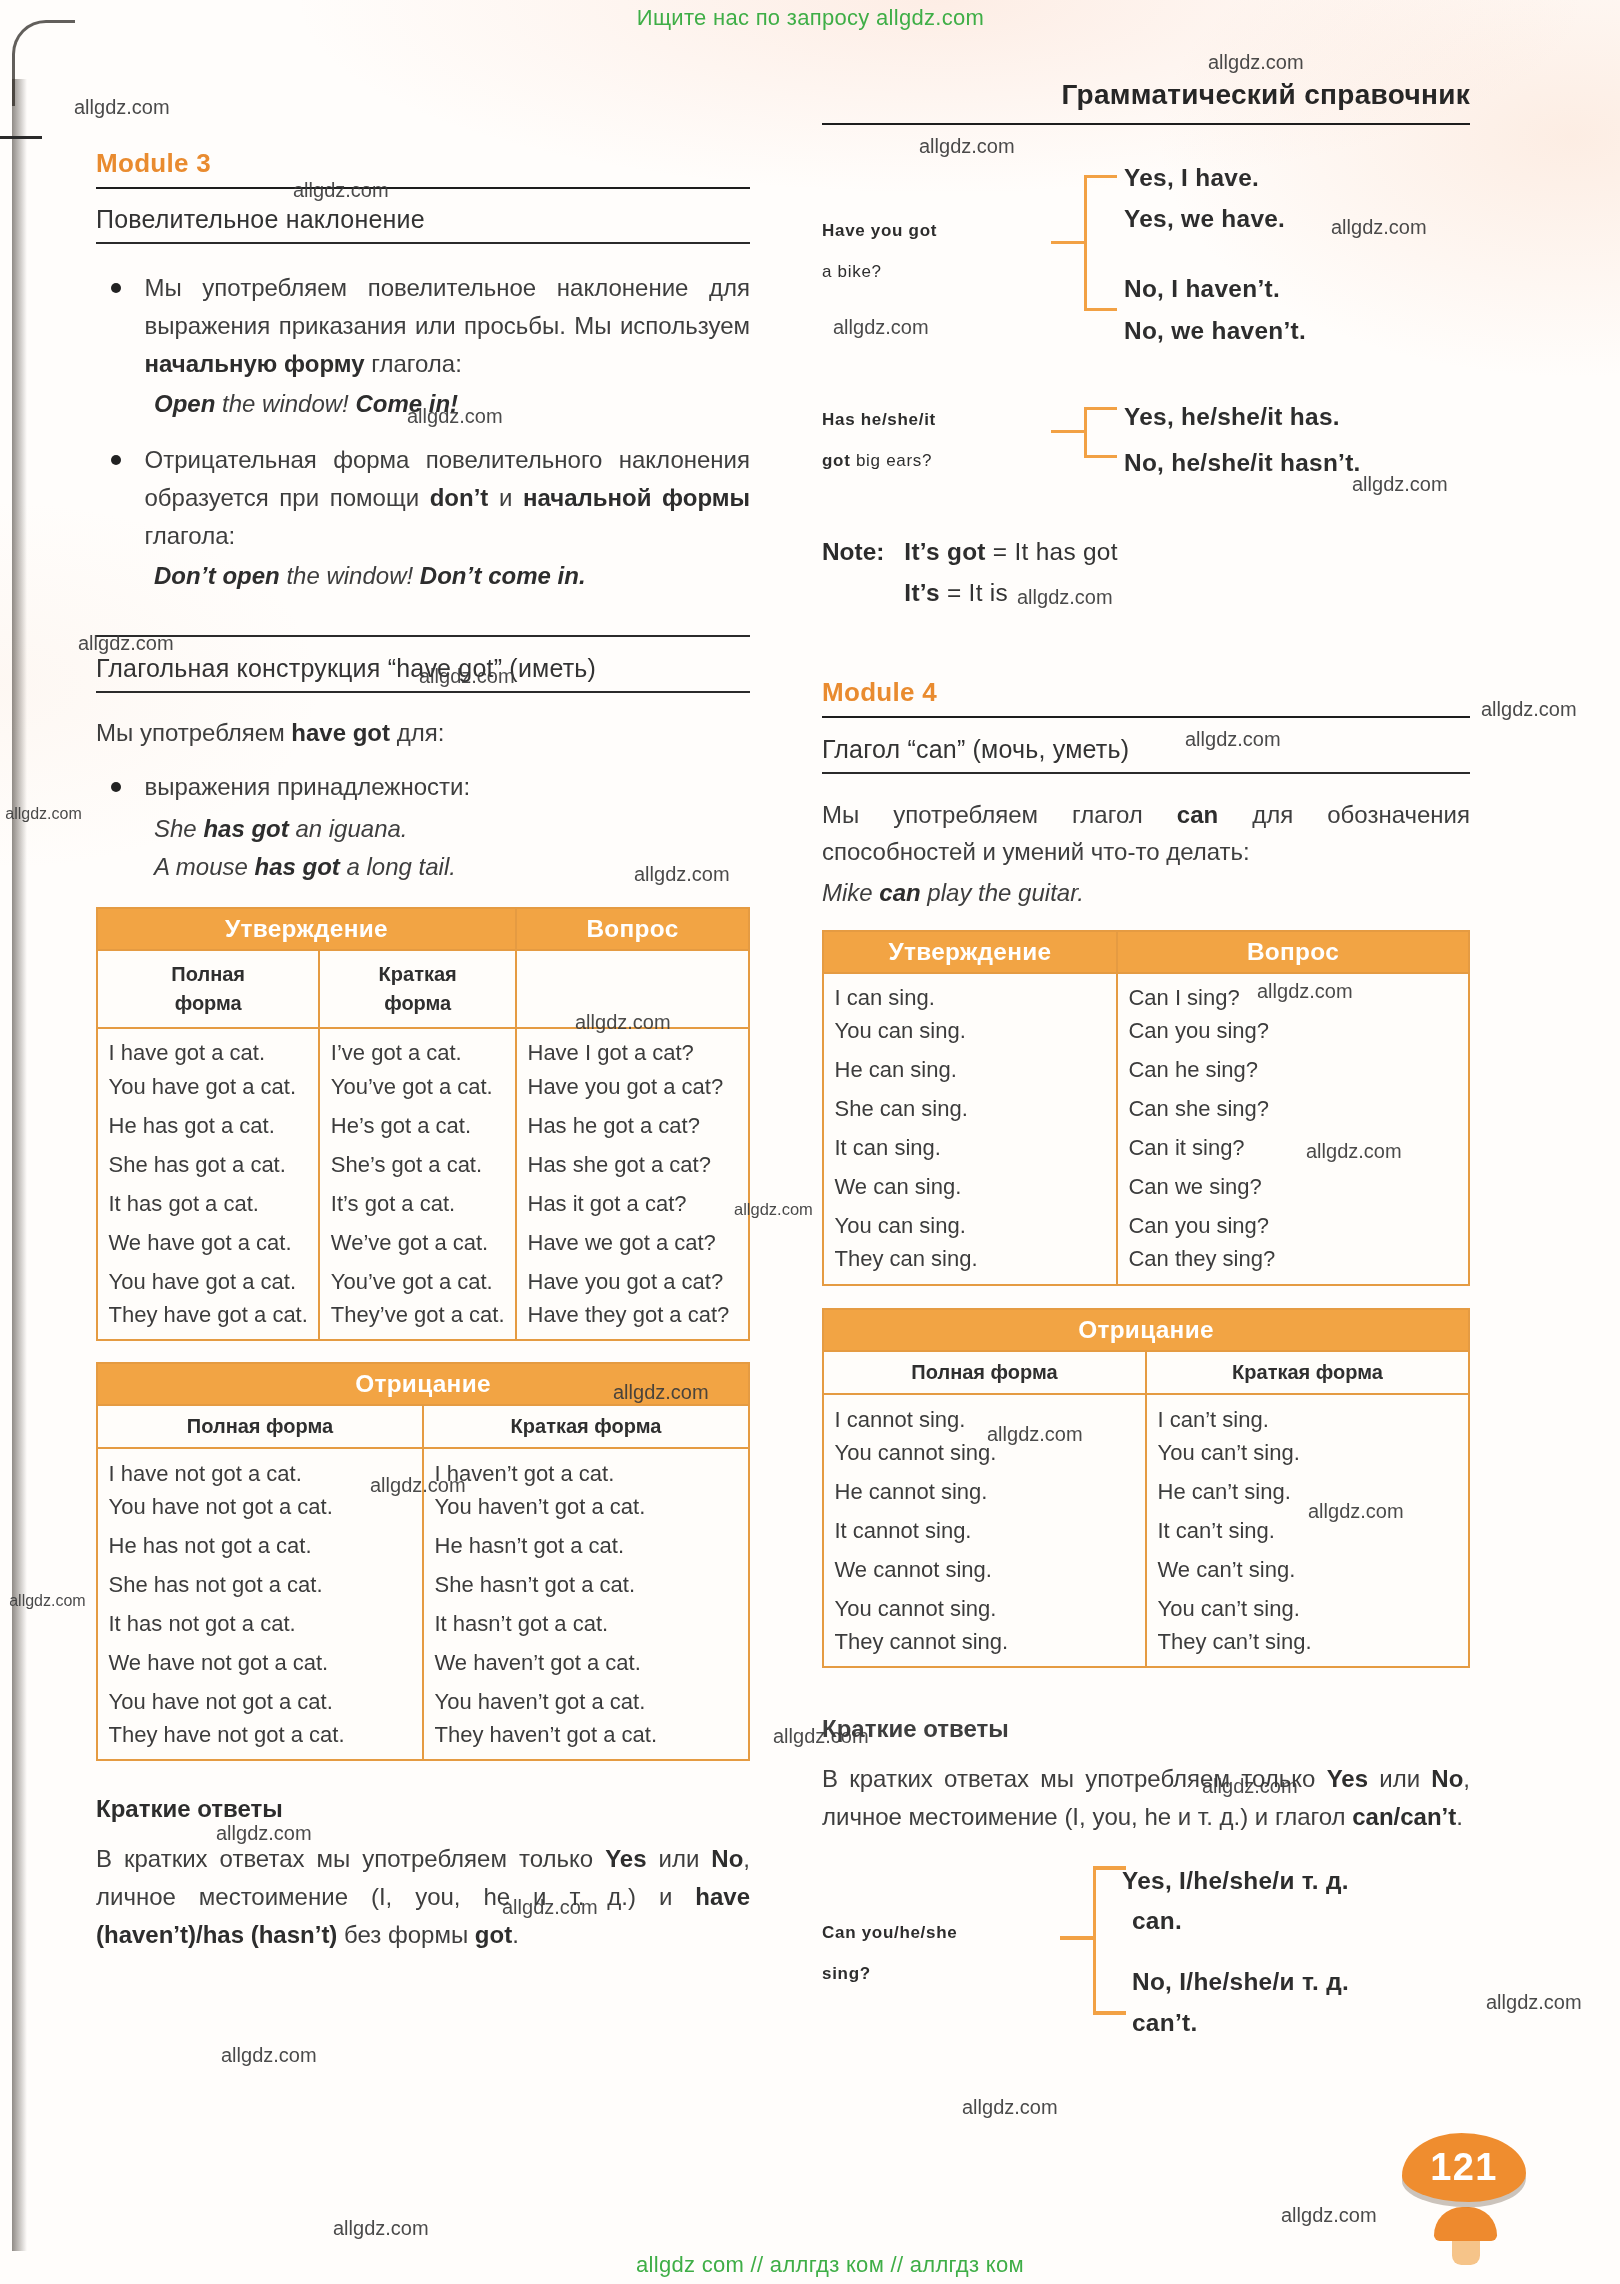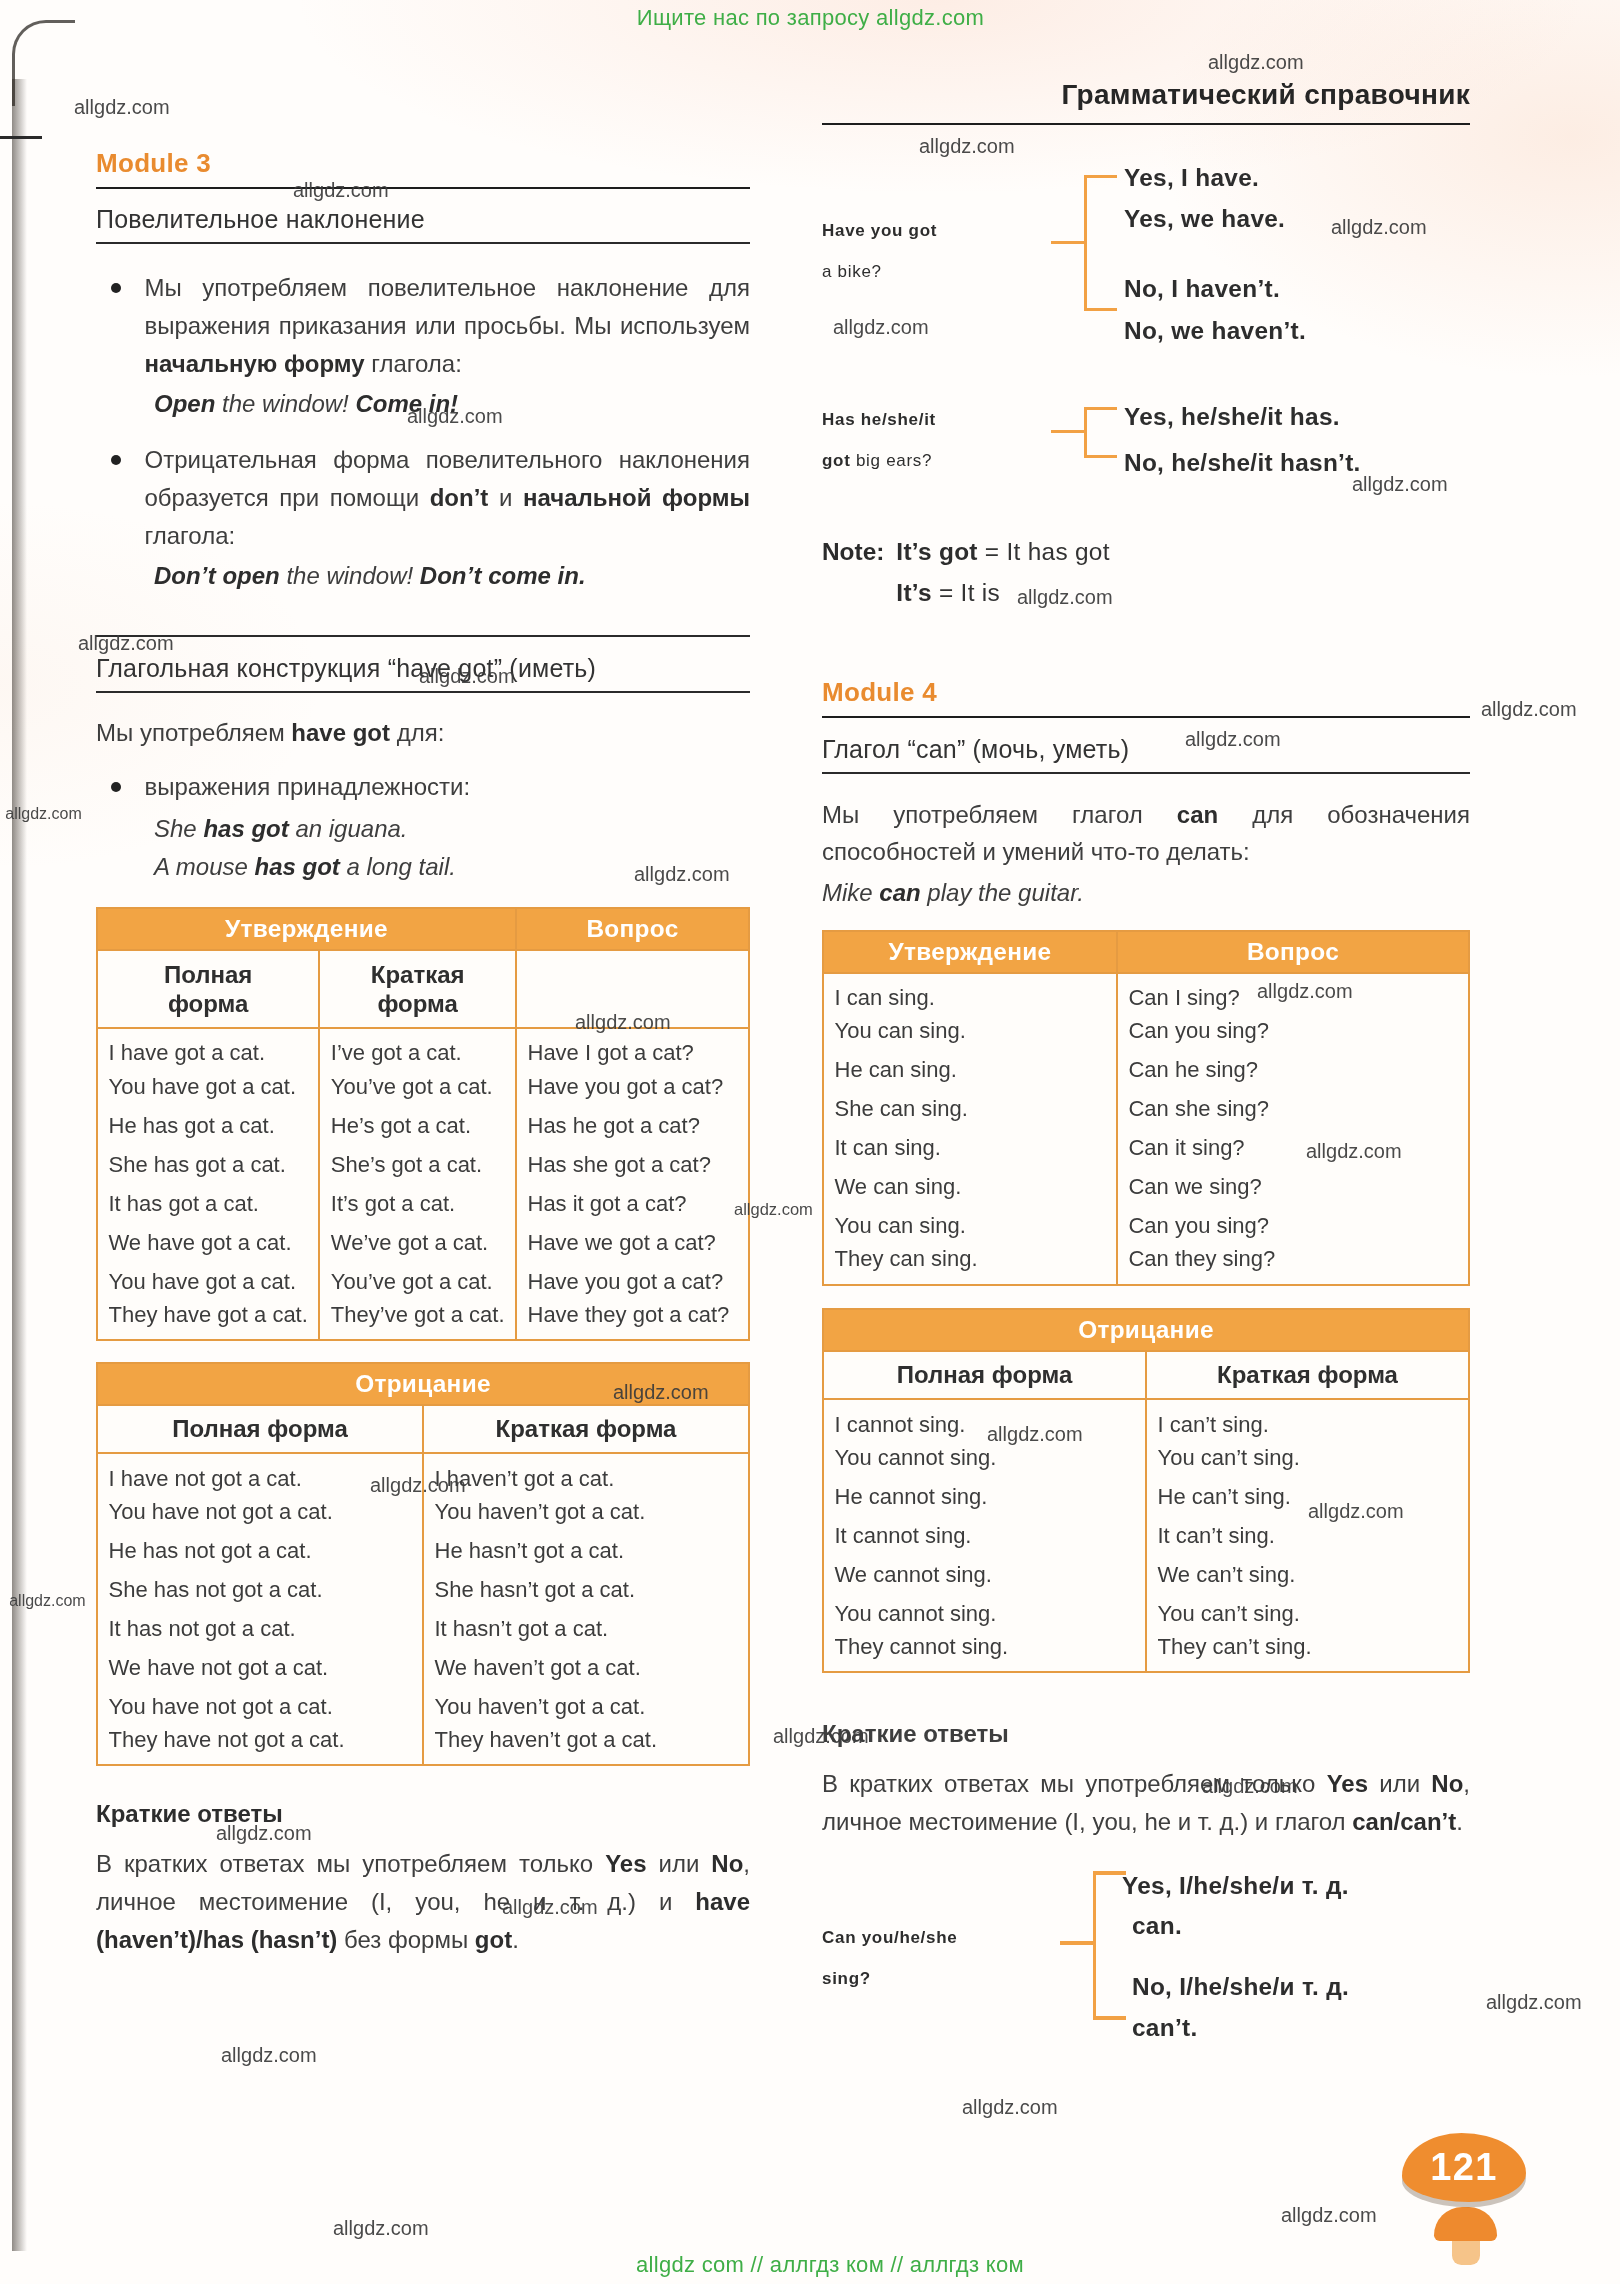--- a/index.html
+++ b/index.html
@@ -49,35 +49,35 @@
   .bullet .dot { flex:none; width:10px; height:10px; border-radius:50%; background:#222; margin:14px 24px 0 14.5px; }
   .bullet p { flex:1; }
   .example { font-size:24px; line-height:34px; color:#3e3e3e; padding-left:58px; font-style:italic; }
   .b { font-weight:700; color:#2d2d2d; }
   .i { font-style:italic; }
 
   table.gtable { width:100%; border-collapse:collapse; border:2px solid #e59b42; background:#fffdfa; }
   table.gtable th, table.gtable td { border-left:2px solid #e59b42; border-right:2px solid #e59b42; }
   table.gtable thead th { border-top:2px solid #e59b42; border-bottom:2px solid #e59b42; }
   th.hdr { background:#f2a444; color:#fff; font-size:24.4px; font-weight:700; height:42px; letter-spacing:0.3px; }
-  th.sub { font-size:24px; font-weight:700; color:#2f2f2f; padding:9.2px 5.3px; }
+  th.sub { font-size:20px; font-weight:700; color:#2f2f2f; padding:9.2px 5.3px; }
   th.sub.wrap { white-space:pre-line; line-height:29px; }
   table.gtable tbody td { border-top:none; border-bottom:none; font-size:22px; color:#3c3c3c;
     height:39px; padding:0 10.5px; white-space:nowrap; vertical-align:middle; }
   table.gtable tbody tr:first-child td { padding-top:10.5px; }
   table.gtable tbody tr:last-child td { padding-bottom:10.5px; }
 
   .qa { position:relative; }
   .qa .q { position:absolute; left:0; }
   .qa .q div { font-size:17px; line-height:41px; letter-spacing:0.7px; color:#2e2e2e; }
   .qa .ans { position:absolute; font-size:24.4px; line-height:41px; letter-spacing:0.3px; color:#2b2b2b; }
   .br-v { position:absolute; width:3.3px; background:#f2a144; }
   .br-h { position:absolute; height:3.3px; width:33px; background:#f2a144; }
 
-  .note { display:flex; gap:12px; }
+  .note { display:flex; gap:20px; }
   .note-label { font-size:24.4px; font-weight:700; color:#2b2b2b; line-height:41px; }
   .note-lines div { font-size:24.4px; line-height:41px; color:#333; letter-spacing:0.3px; }
 
   .page-badge { position:absolute; left:1402px; top:2133px; width:124px; height:69px;
     background:#ef8d2f; border-radius:48% 52% 46% 54% / 62% 58% 42% 38%;
     display:flex; align-items:center; justify-content:center;
     box-shadow:0 5.3px 0 rgba(70,48,22,.28); z-index:4; }
   .page-badge span { color:#fff; font-size:38px; font-weight:700; letter-spacing:1.3px; }
   .mushroom { position:absolute; left:1434px; top:2207px; width:63px; z-index:3; }
   .mushroom .cap { width:63px; height:34px; background:#ee8a2e; border-radius:32px 32px 6.6px 6.6px; }

